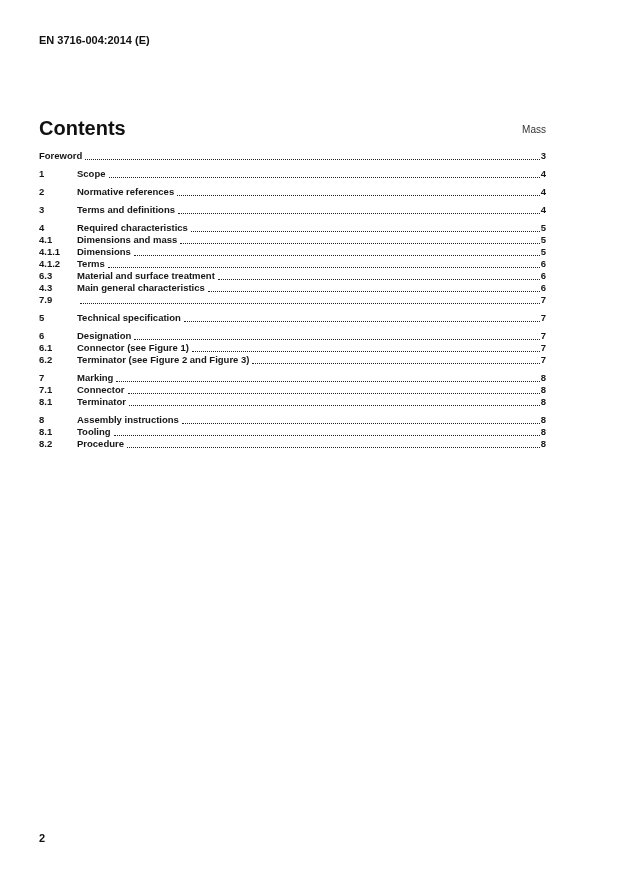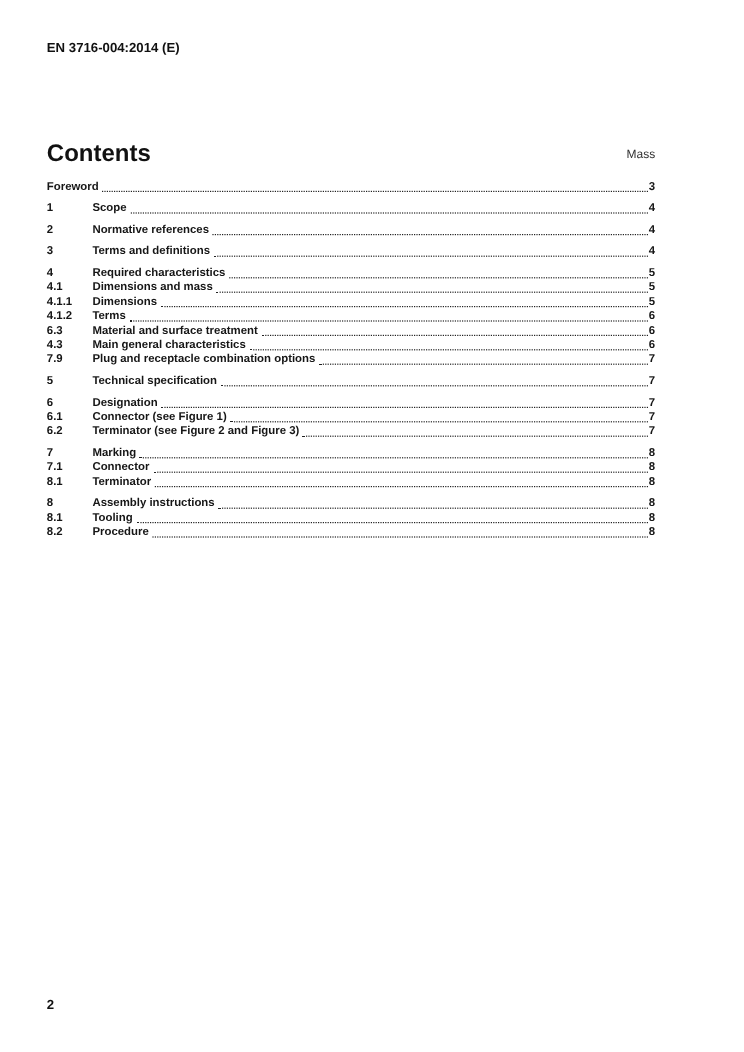--- a/index.html
+++ b/index.html
@@ -170,21 +170,20 @@
 
     <div class="toc-row">
       <span class="num">4.3</span>
       <span class="title">Main general characteristics</span>
       <span class="dots"></span>
       <span class="pg">6</span>
     </div>
 
     <div class="toc-row">
       <span class="num">7.9</span>
-      <span class="title">Plug and receptacle combination options</span>
       <span class="dots"></span>
       <span class="pg">7</span>
     </div>
 
     <div class="toc-row major">
       <span class="num">5</span>
       <span class="title">Technical specification</span>
       <span class="dots"></span>
       <span class="pg">7</span>
     </div>

